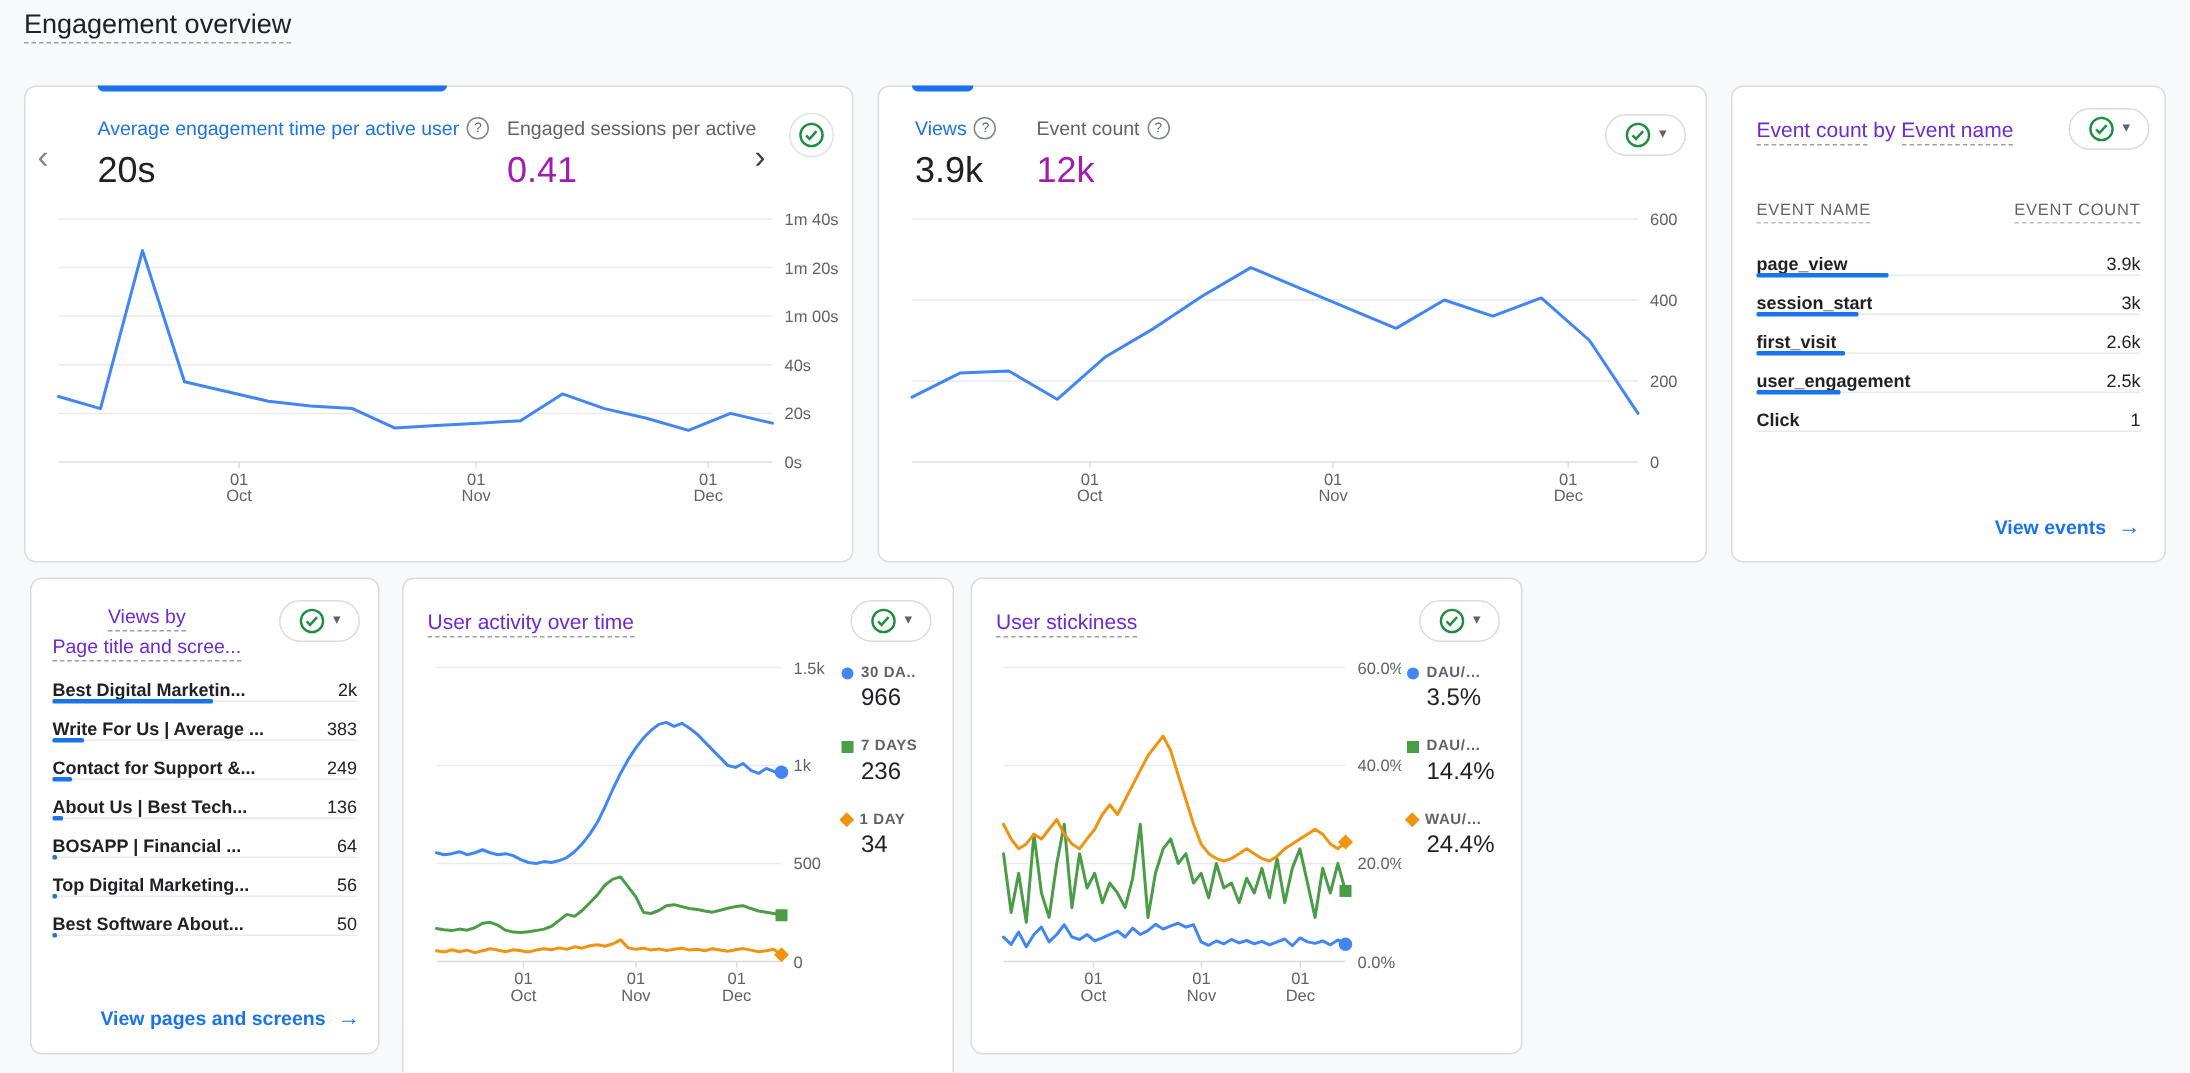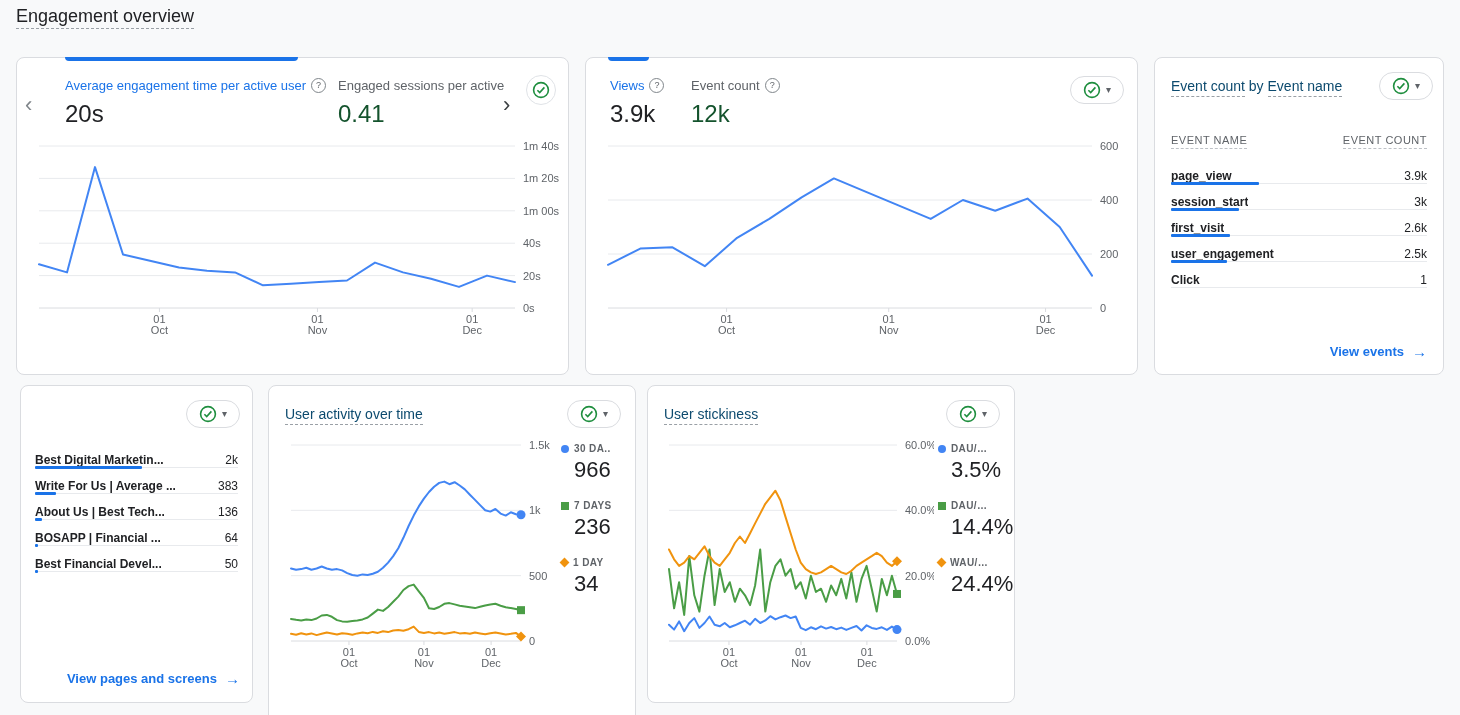--- a/index.html
+++ b/index.html
@@ -25,38 +25,38 @@
   #card-views .tab-indicator{left:22px;width:41px;}
 
   .carousel-btn{position:absolute;background:none;border:none;padding:0;cursor:pointer;
     font-size:22px;line-height:22px;color:#80868b;}
   .carousel-btn.next{color:#3c4043;}
 
   .metric-tab{position:absolute;cursor:pointer;}
   .metric-label{display:flex;align-items:center;gap:5px;font-size:13px;color:#5f6368;white-space:nowrap;}
   .metric-label.blue{color:#1a73e8;}
   .metric-label.trunc{max-width:168px;overflow:hidden;}
-  .metric-value{font-size:24px;color:#14532d;margin-top:7px;}
+  .metric-value{font-size:24px;color:#a21caf;margin-top:7px;}
   .metric-value.active{color:#202124;}
 
   .help-icon{width:13px;height:13px;border:1px solid #80868b;border-radius:50%;
     font-size:9px;line-height:1;color:#5f6368;display:inline-flex;align-items:center;justify-content:center;flex:none;}
 
   .check-circle-btn{position:absolute;width:30px;height:30px;border:1px solid #e0e3e7;border-radius:50%;
     background:#fff;display:flex;align-items:center;justify-content:center;cursor:pointer;padding:0;}
   .pill-btn{position:absolute;width:54px;height:28px;border:1px solid #dadce0;border-radius:14px;
     background:#fff;display:flex;align-items:center;justify-content:center;gap:5px;cursor:pointer;padding:0;}
   .caret{font-size:10px;color:#5f6368;line-height:1;}
 
   .chart{position:absolute;left:16px;}
   #card-engagement .chart,#card-views .chart{top:80px;}
   #card-activity .chart,#card-stickiness .chart{top:48px;}
   svg text{font-family:"Liberation Sans",sans-serif;}
 
-  .card-head{position:absolute;left:16px;top:20px;font-size:14px;color:#0c4a6e;text-align:center;}
+  .card-head{position:absolute;left:16px;top:20px;font-size:14px;color:#6d28d9;text-align:center;}
   #card-pages .card-head{left:14px;top:16px;font-size:13px;line-height:17px;}
 
   .ctable{position:absolute;}
   #card-events .ctable{left:16px;right:16px;top:76px;}
   #card-pages .ctable{left:14px;right:14px;top:56px;}
   .thead{display:flex;justify-content:space-between;align-items:flex-start;height:24px;
     font-size:11px;color:#5f6368;letter-spacing:0.5px;}
   .th-dashed{border-bottom:1px dashed #bdc1c6;padding-bottom:2px;cursor:pointer;}
   .trow{position:relative;height:25px;display:flex;align-items:flex-end;justify-content:space-between;
     border-bottom:1px solid #e8eaed;font-size:12px;color:#202124;}
@@ -68,21 +68,21 @@
     color:#1a73e8;font-size:13px;font-weight:bold;cursor:pointer;white-space:nowrap;}
   #card-pages .card-link{right:12px;bottom:15px;}
   .arrow{font-size:15px;font-weight:normal;}
 
   .legend{position:absolute;top:57px;}
   #card-activity .legend{left:292px;}
   #card-stickiness .legend{left:290px;}
   .legend-entry{margin-bottom:17px;cursor:pointer;}
   .legend-label{display:flex;align-items:center;gap:5px;font-size:10px;font-weight:bold;
     color:#5f6368;letter-spacing:0.4px;white-space:nowrap;}
-  .legend-value{font-size:22px;color:#202124;margin-top:3px;padding-left:13px;}
+  .legend-value{font-size:16px;color:#202124;margin-top:3px;padding-left:13px;}
   .mk{width:8px;height:8px;flex:none;}
   .mk.circle{border-radius:50%;}
   .mk.diamond{width:7px;height:7px;transform:rotate(45deg);}
 </style>
 </head>
 <body>
 
 <h1 class="page-title"><span class="dashed">Engagement overview</span></h1>
 
 <div class="card" id="card-engagement">
@@ -230,51 +230,65 @@
         </div>
       </div>
   </div>
   <div class="card-link">
     <span>View events</span>
     <span class="arrow">→</span>
   </div>
 </div>
 
 <div class="card" id="card-pages">
+  <div class="card-head">
+    <div><span class="dashed">Views by</span></div>
+    <div style="margin-top:3px;"><span class="dashed">Page title and scree...</span></div>
+  </div>
   <button class="pill-btn" style="right:12px;top:14px;">
     <svg width="18" height="18" viewBox="0 0 18 18">
         <circle cx="9" cy="9" r="7.4" fill="none" stroke="#1e8e3e" stroke-width="1.6"></circle>
         <path d="M5.4 9.3 l2.3 2.3 4.7-5.2" fill="none" stroke="#1e8e3e" stroke-width="1.6"></path>
       </svg>
     <span class="caret">▾</span>
   </button>
   <div class="ctable">
     <div class="tbody">
         <div class="trow">
           <span class="tname">Best Digital Marketin...</span>
           <span class="tval">2k</span>
           <div class="tbar" style="width: 107px; background: rgb(26, 115, 232);"></div>
         </div>
         <div class="trow">
           <span class="tname">Write For Us | Average ...</span>
           <span class="tval">383</span>
           <div class="tbar" style="width: 20.5px; background: rgb(26, 115, 232);"></div>
         </div>
         <div class="trow">
+          <span class="tname">Contact for Support &amp;...</span>
+          <span class="tval">249</span>
+          <div class="tbar" style="width: 13.3px; background: rgb(26, 115, 232);"></div>
+        </div>
+        <div class="trow">
           <span class="tname">About Us | Best Tech...</span>
           <span class="tval">136</span>
           <div class="tbar" style="width: 7.3px; background: rgb(26, 115, 232);"></div>
         </div>
         <div class="trow">
           <span class="tname">BOSAPP | Financial ...</span>
           <span class="tval">64</span>
           <div class="tbar" style="width: 3.4px; background: rgb(26, 115, 232);"></div>
         </div>
         <div class="trow">
-          <span class="tname">Best Financial Devel...</span>
+          <span class="tname">Top Digital Marketing...</span>
+          <span class="tval">56</span>
+          <div class="tbar" style="width: 3px; background: rgb(26, 115, 232);"></div>
+        </div>
+        <div class="trow">
+          <span class="tname">Best Software About...</span>
           <span class="tval">50</span>
           <div class="tbar" style="width: 2.7px; background: rgb(26, 115, 232);"></div>
         </div>
       </div>
   </div>
   <div class="card-link">
     <span>View pages and screens</span>
     <span class="arrow">→</span>
   </div>
 </div>

